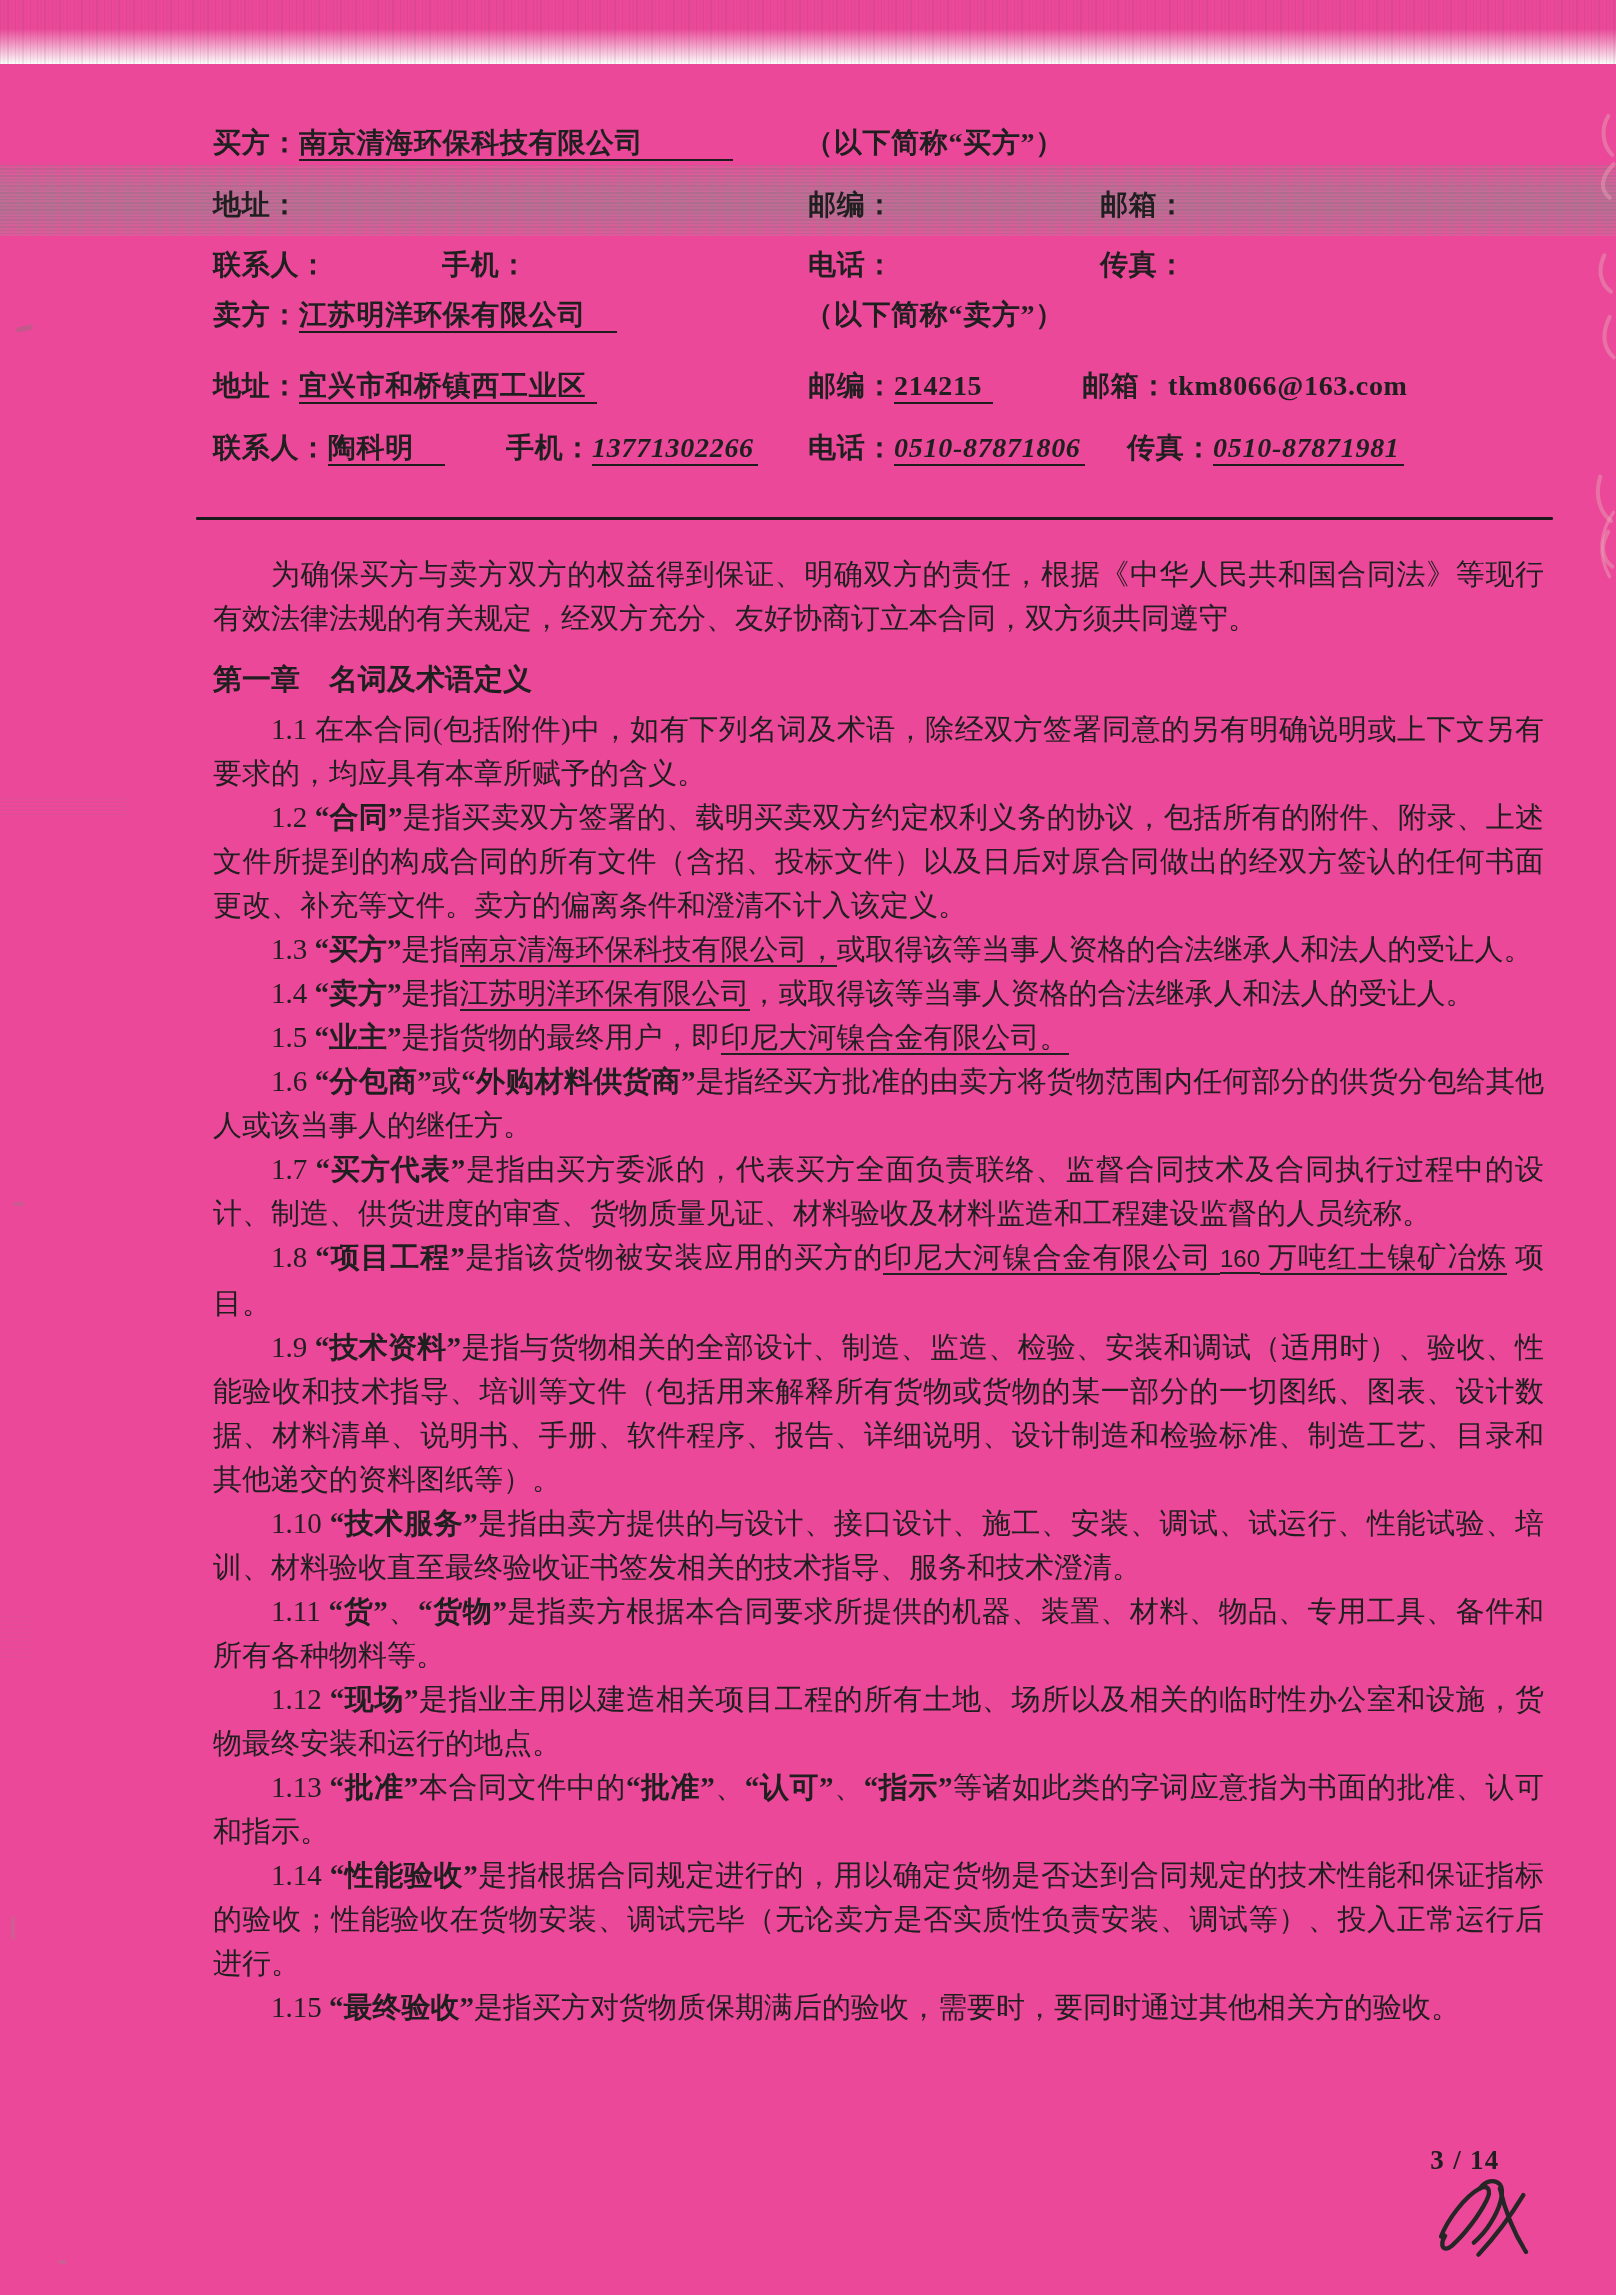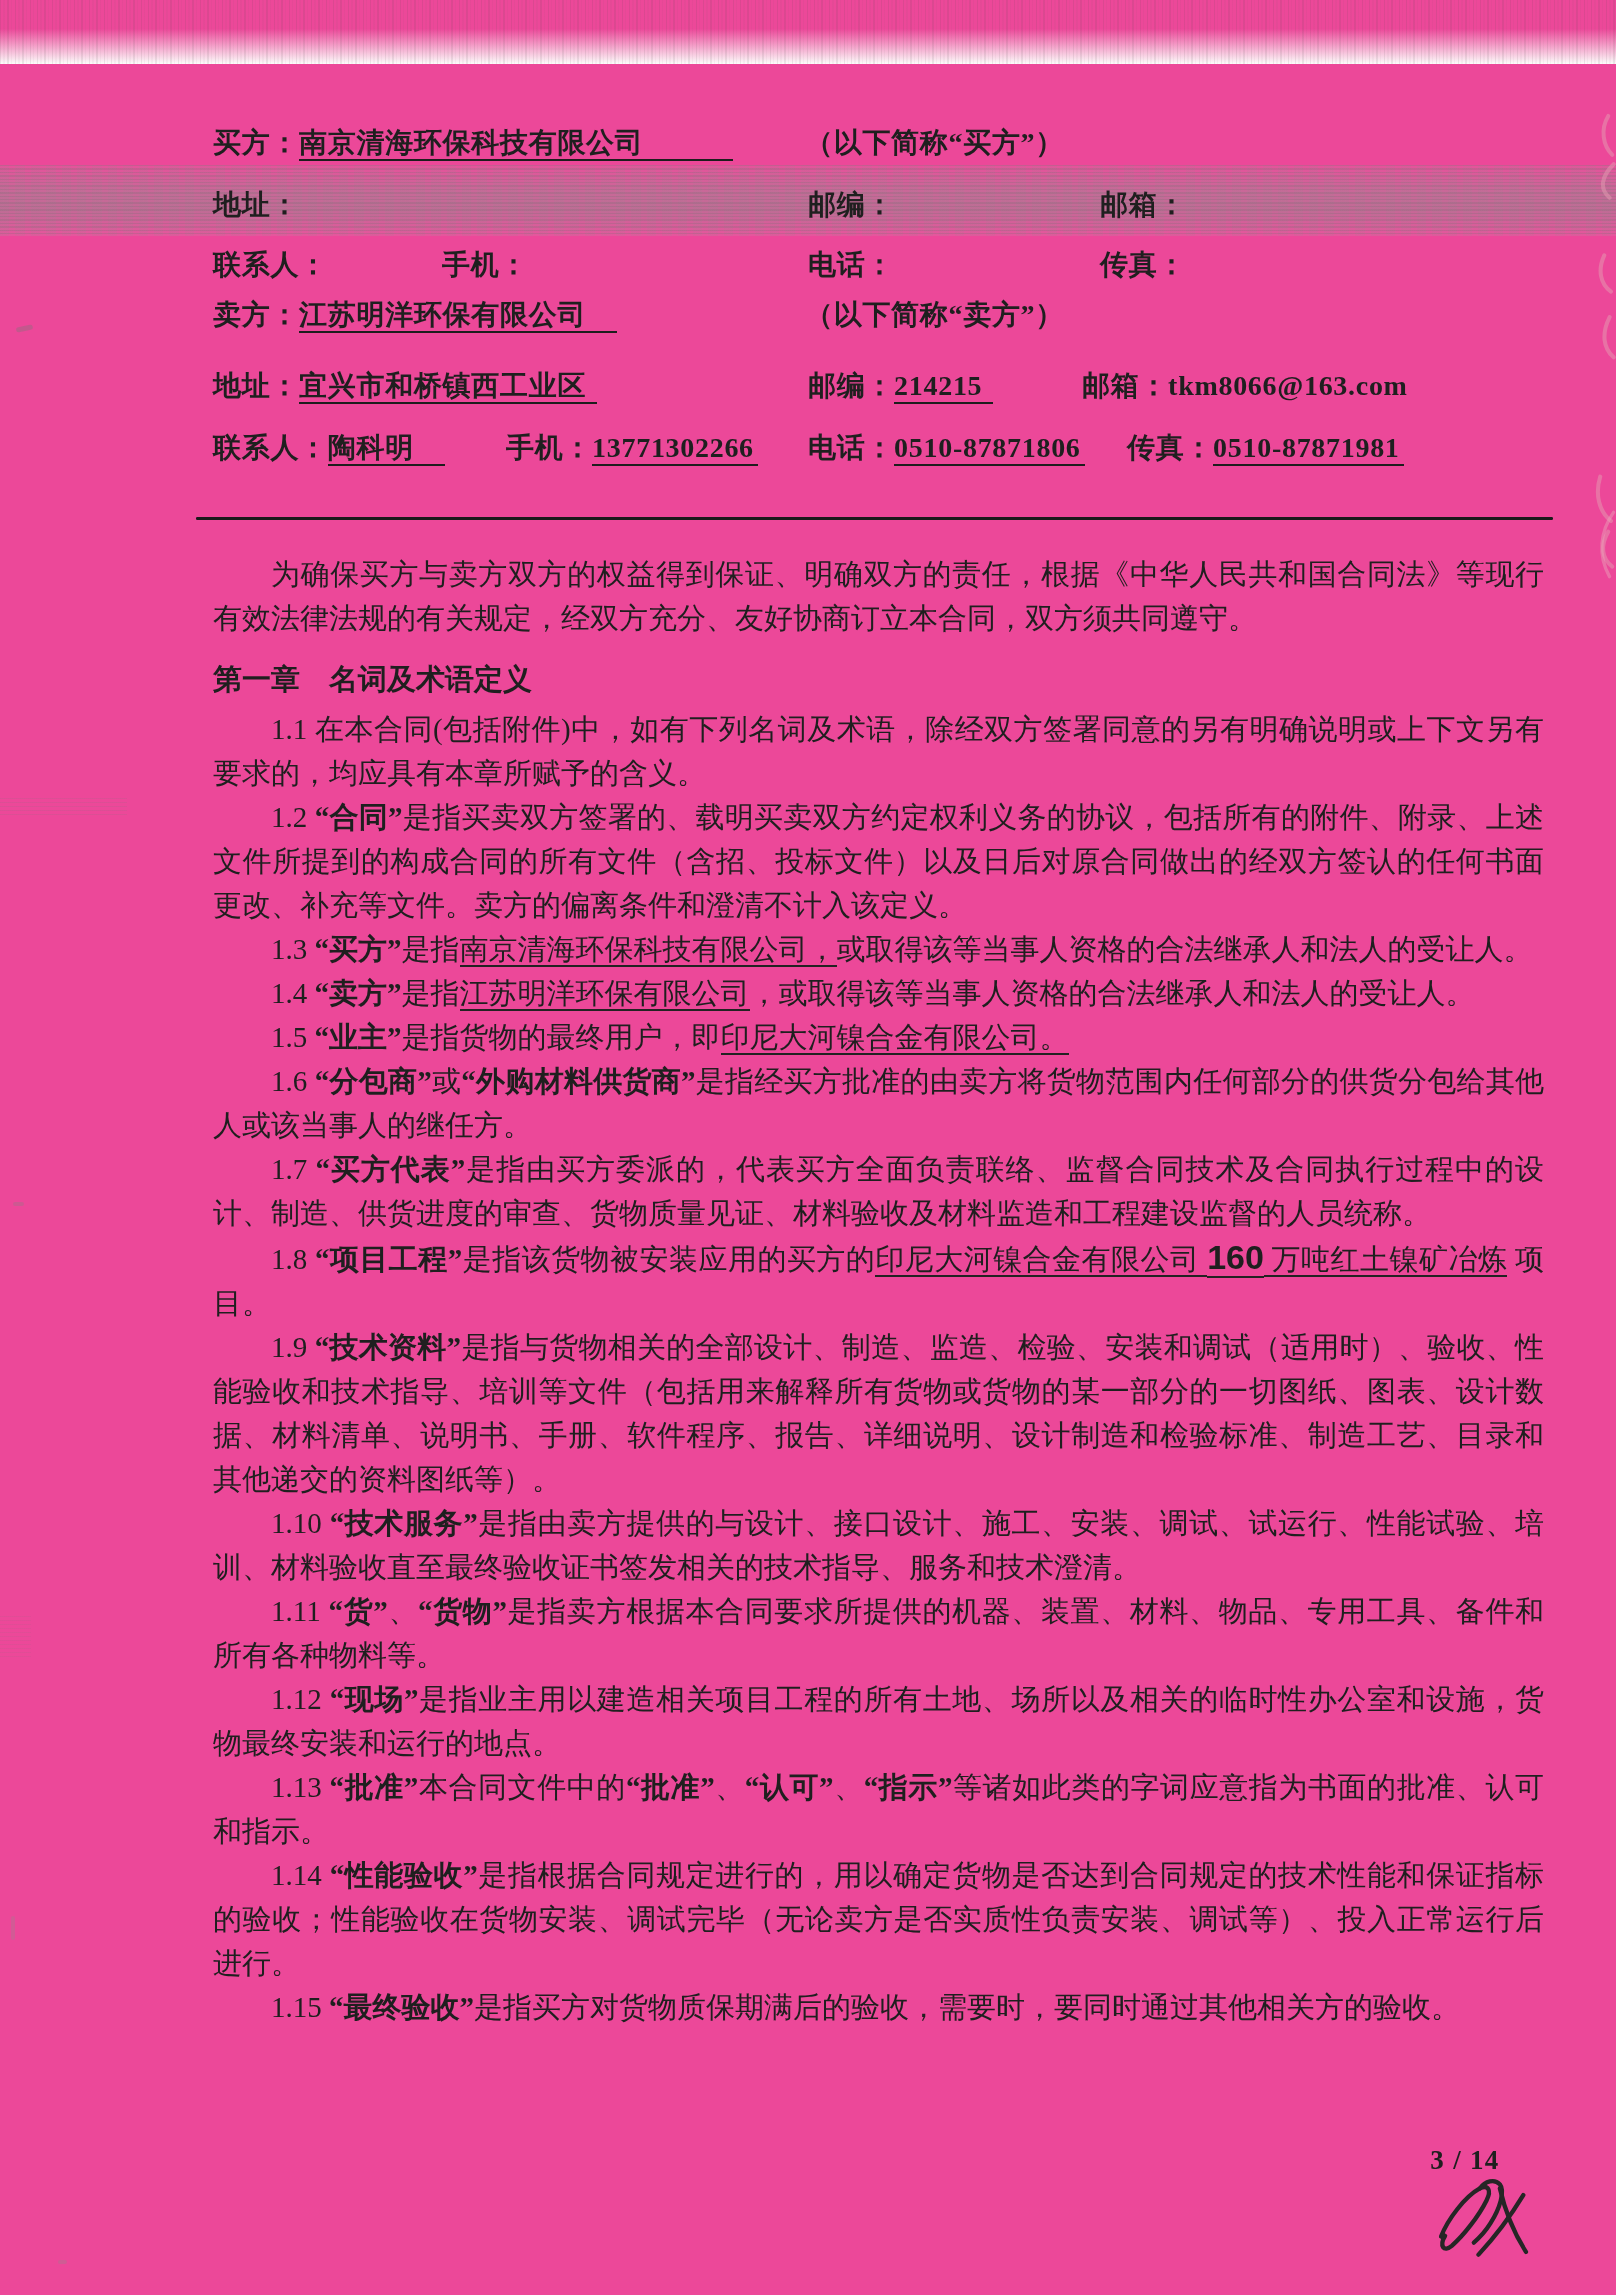--- a/index.html
+++ b/index.html
@@ -24,31 +24,31 @@
       linear-gradient(180deg, rgba(175,175,175,0.10) 0%, rgba(150,150,150,0.42) 38%, rgba(145,145,145,0.46) 62%, rgba(185,185,185,0.12) 100%);
   }
   .header{position:absolute;left:213px;top:124px;width:1329px;height:376px;
     font-size:28px;font-weight:700;letter-spacing:0.7px;}
   .hrow{position:absolute;left:0;width:100%;height:40px;white-space:nowrap;}
   .hcell{position:absolute;top:0;}
   .u{border-bottom:2.7px solid #1d1d1d;padding-bottom:1.3px;}
   .pad-xl{padding-right:89px;}
   .pad-m{padding-right:31px;}
   .pad-s{padding-right:10.7px;}
-  .pad-xs{padding-right:4px;}
+  .pad-xs{padding-right:4px;font-style:italic;}
   .divider{position:absolute;left:196px;top:517px;width:1357px;height:3.4px;background:#1a1a1a;border-radius:1.3px;}
   .doc-body{
     position:absolute;left:213px;top:552px;width:1331px;
     font-size:29px;line-height:44px;text-align:justify;
   }
   .doc-body p{margin:0;text-indent:58px;}
   p.chapter{font-weight:700;text-indent:0;margin-top:17.4px;margin-bottom:5.4px;}
   .clause .b{font-weight:700;}
   .clause .u{border-bottom:2.3px solid #222;padding-bottom:0.7px;}
-  .clause .s{font-family:"Liberation Sans","DejaVu Sans",sans-serif;font-weight:700;font-size:34px;}
+  .clause .s{font-family:"Liberation Sans","DejaVu Sans",sans-serif;font-weight:400;font-size:24px;}
   .footer-page{
     position:absolute;left:1408px;top:2145px;width:114px;text-align:center;
     font-size:27px;font-weight:700;letter-spacing:1.3px;
   }
   .signature{position:absolute;left:1421px;top:2171px;width:119px;height:91px;}
   .stamp-edge{position:absolute;right:-2.7px;top:101px;width:59px;height:510px;}
   .stamp-low{position:absolute;left:1588px;top:507px;width:31px;height:75px;}
   .speck{position:absolute;pointer-events:none;}
   .speck-streak{
     background-image:repeating-linear-gradient(180deg, rgba(120,120,120,0.28) 0 1.3px, rgba(0,0,0,0) 1.3px 4px);

